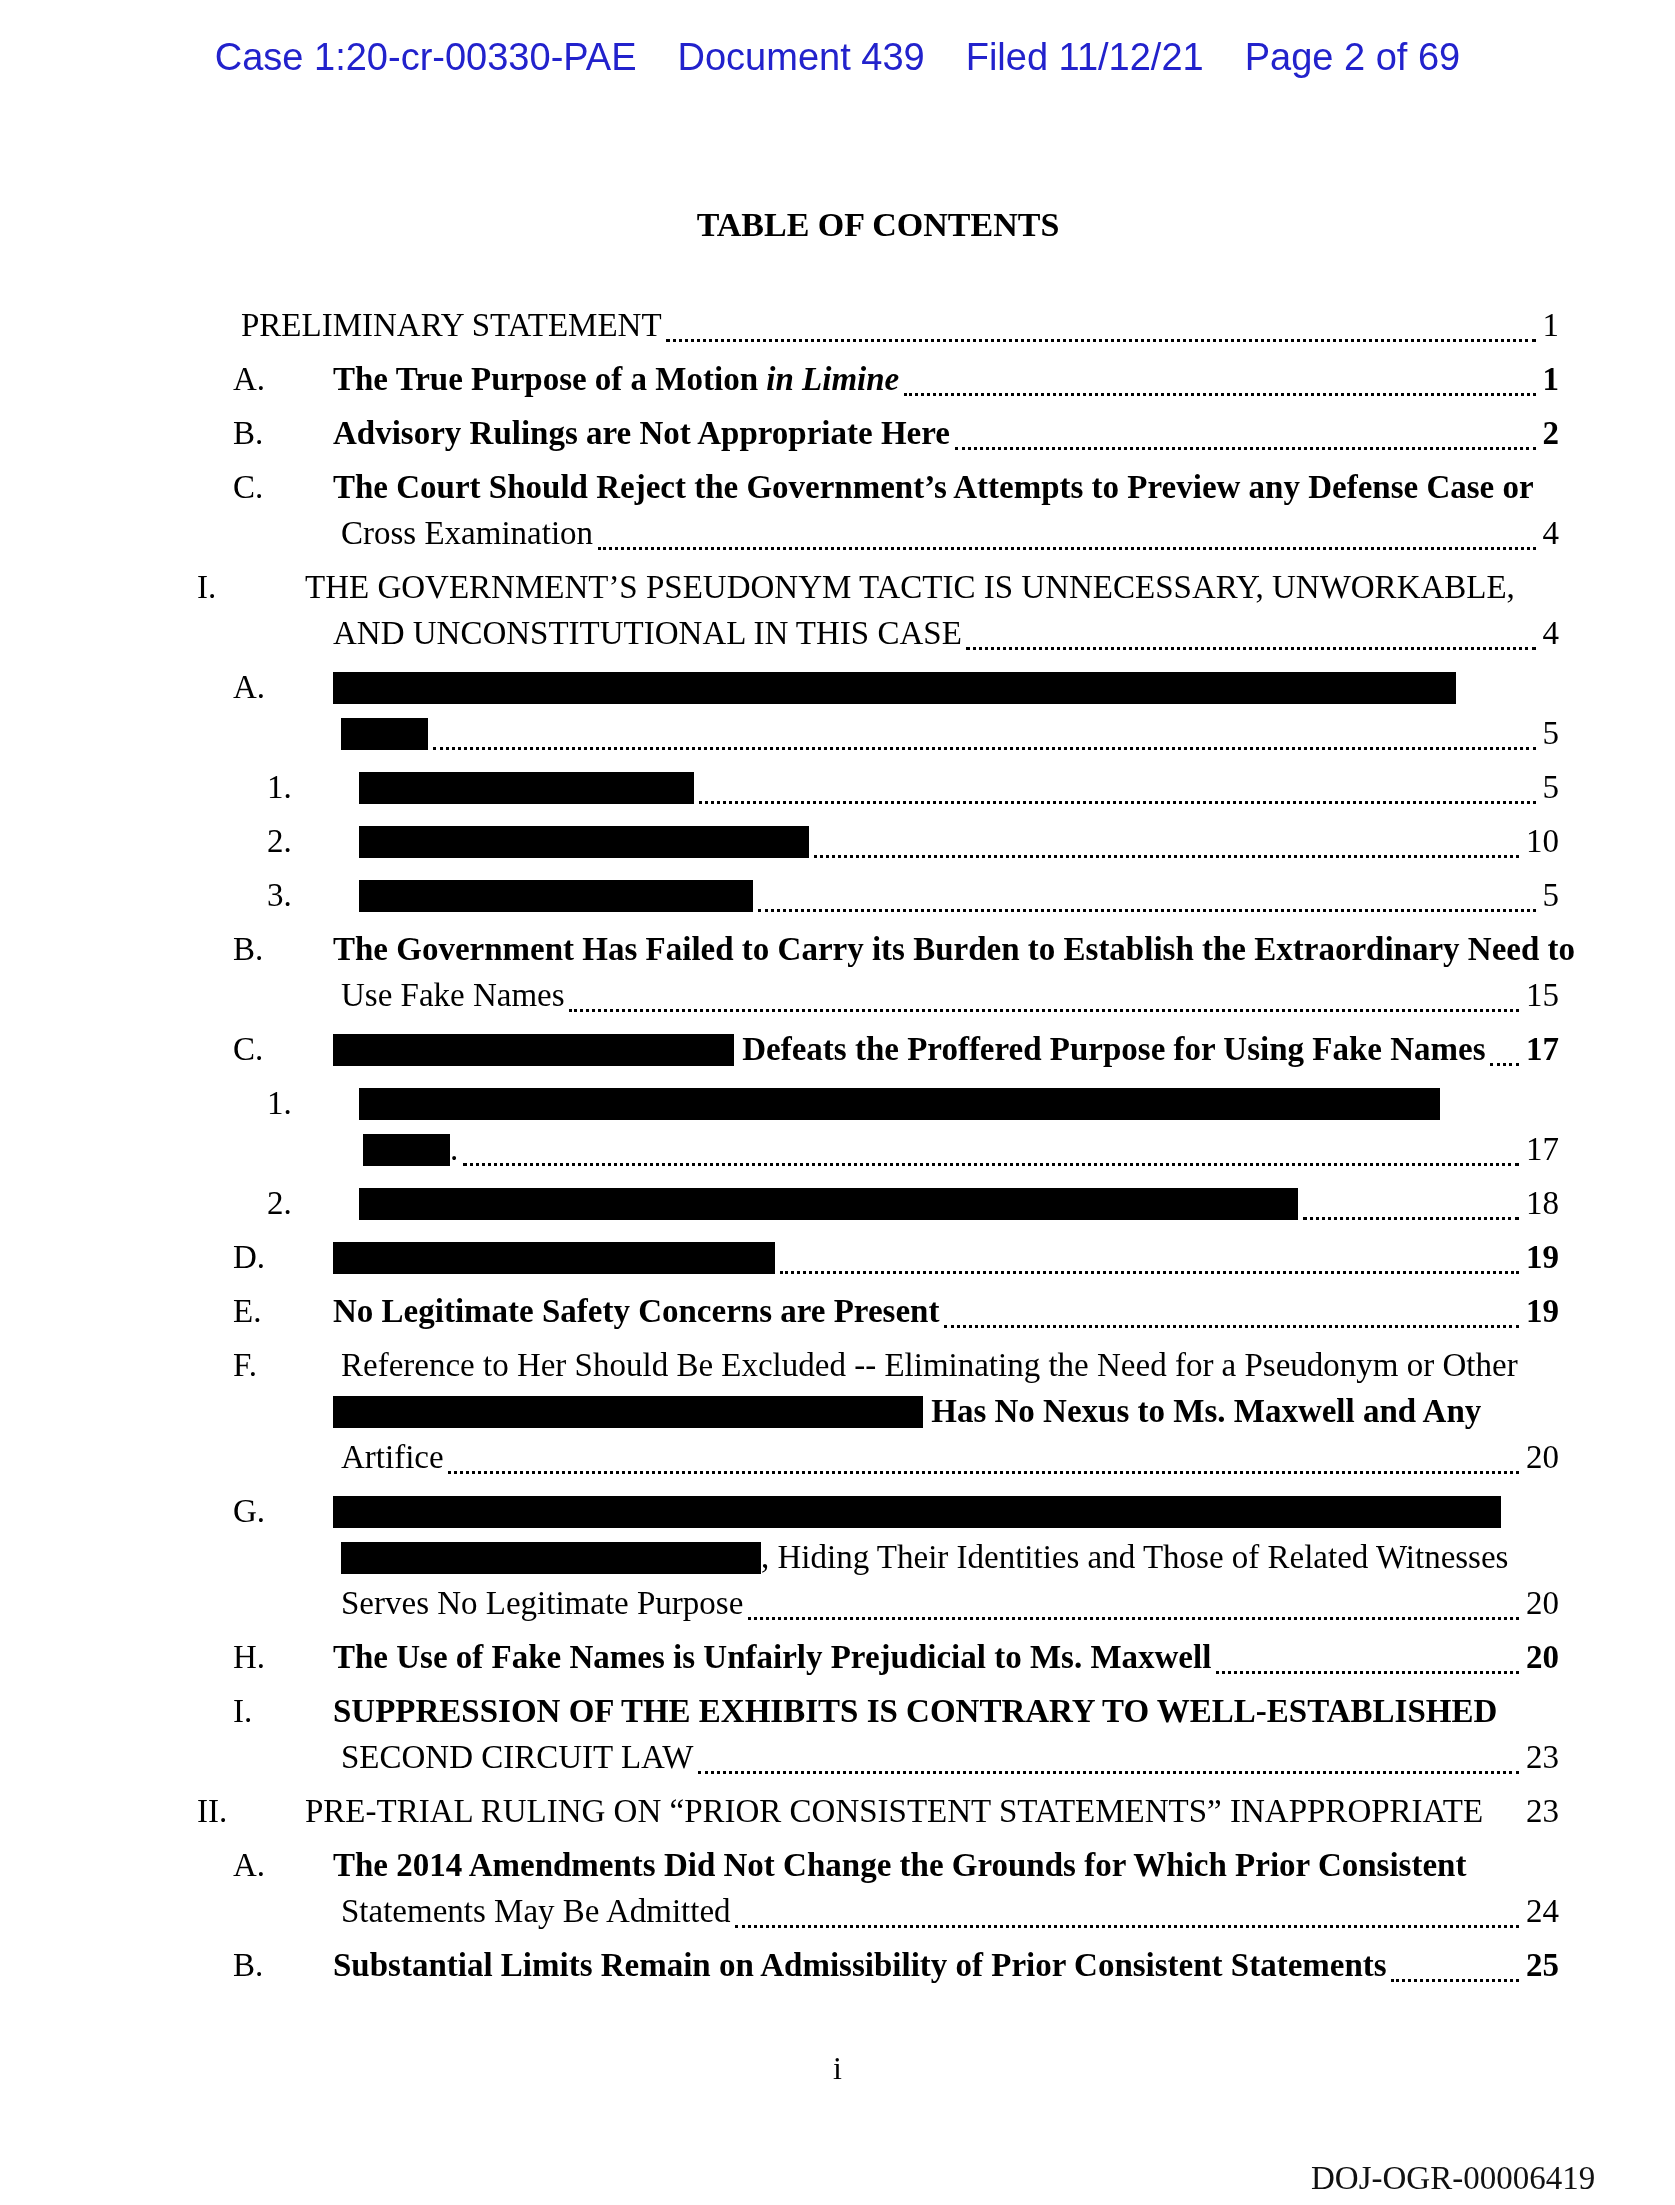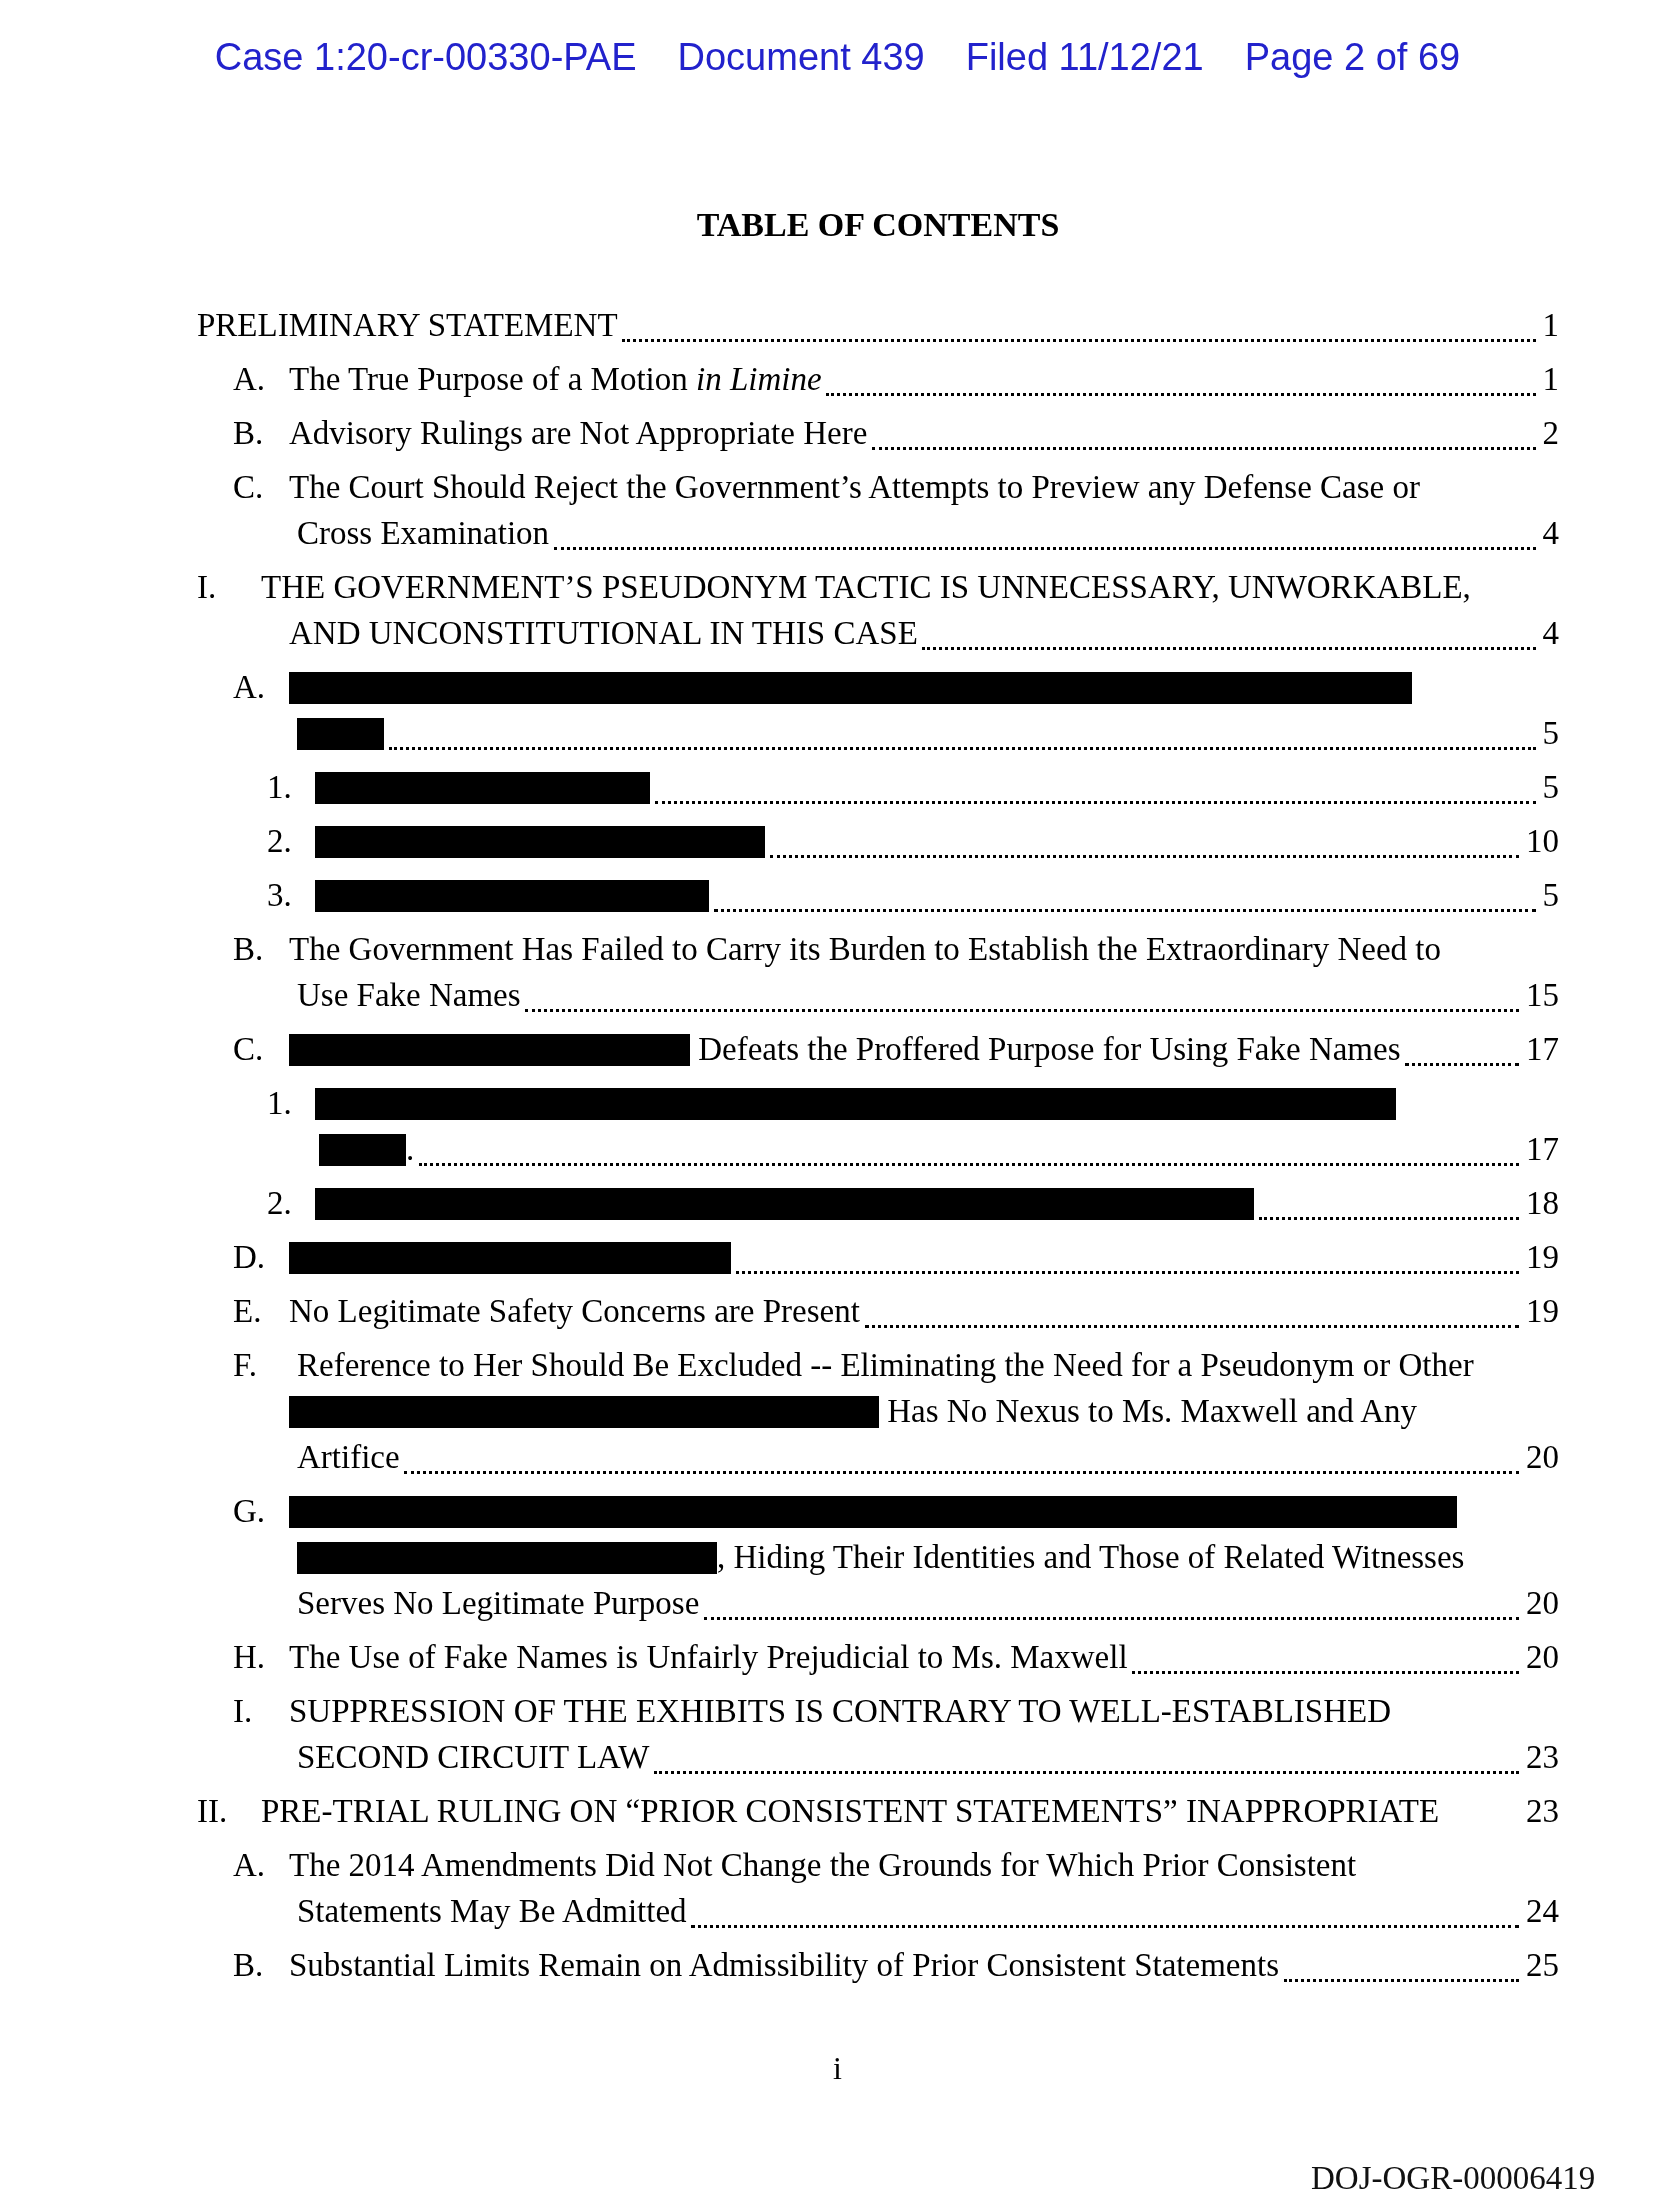--- a/index.html
+++ b/index.html
@@ -31,26 +31,26 @@
   .content {
     padding-left: 197px;
     padding-right: 116px;
   }
   .toc { margin-top: 54px; }
   .entry { position: relative; margin-bottom: 8px; font-size: 33px; }
   .entry .lbl { position: absolute; top: 0; line-height: 46px; }
   .entry.roman  > .lbl { left: 0; }
   .entry.letter > .lbl { left: 36px; }
   .entry.number > .lbl { left: 70px; }
-  .line { line-height: 46px; white-space: nowrap; }
+  .line { line-height: 46px; white-space: nowrap; margin-left: 44px; }
   .entry.top    .line { padding-left: 0; }
   .entry.roman  .line { padding-left: 92px; }
   .entry.roman  .line.first { padding-left: 64px; }
   .entry.letter .line { padding-left: 100px; }
-  .entry.letter .line.first { padding-left: 92px; }
+  .entry.letter .line.first { padding-left: 92px; font-weight: bold; }
   .entry.number .line { padding-left: 122px; }
   .entry.number .line.first { padding-left: 118px; }
   .line.last { display: flex; align-items: flex-start; flex-wrap: nowrap; }
   .line .txt { white-space: pre; flex: 0 0 auto; }
   .leader {
     flex: 1 1 auto;
     min-width: 8px;
     height: 37px;
     border-bottom: 3.3px dotted #000;
     margin: 0 6.6px 0 4.6px;

